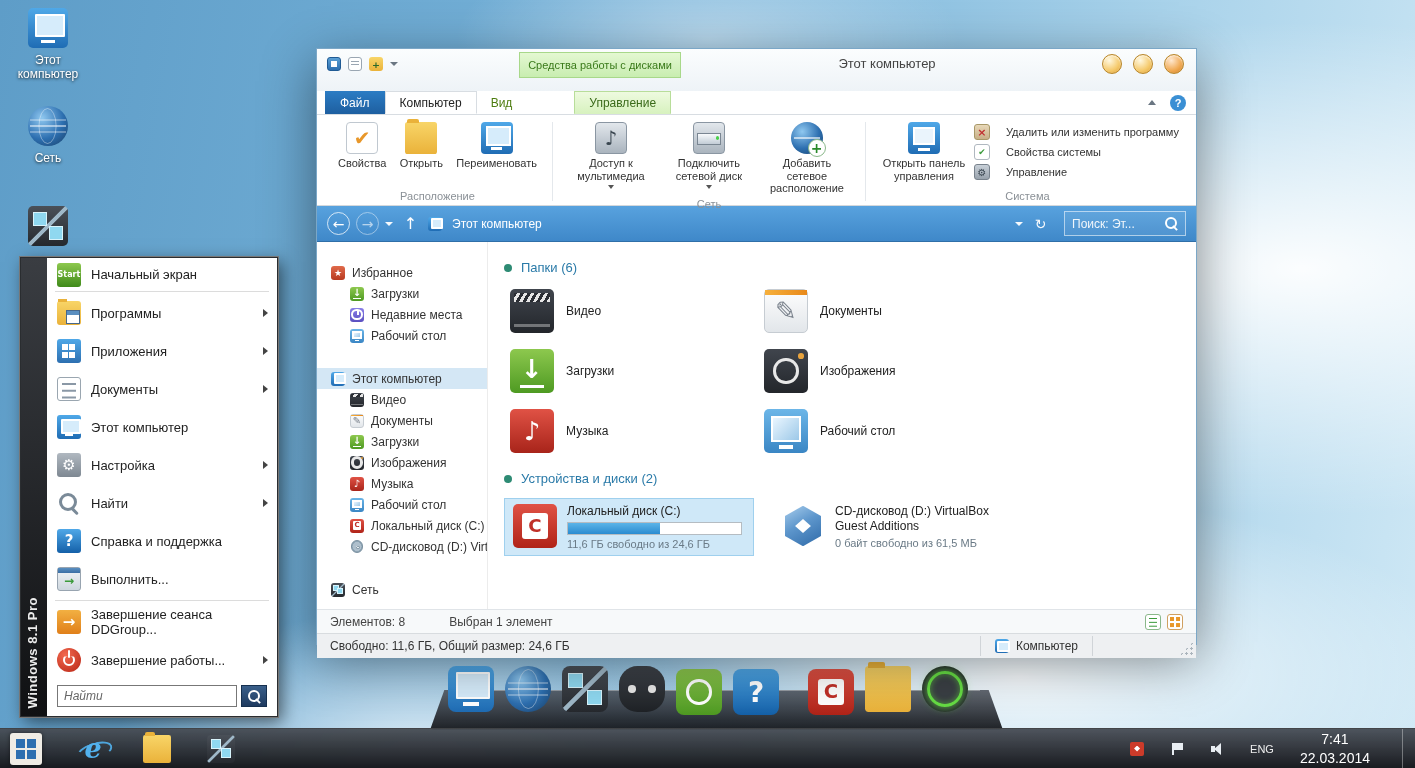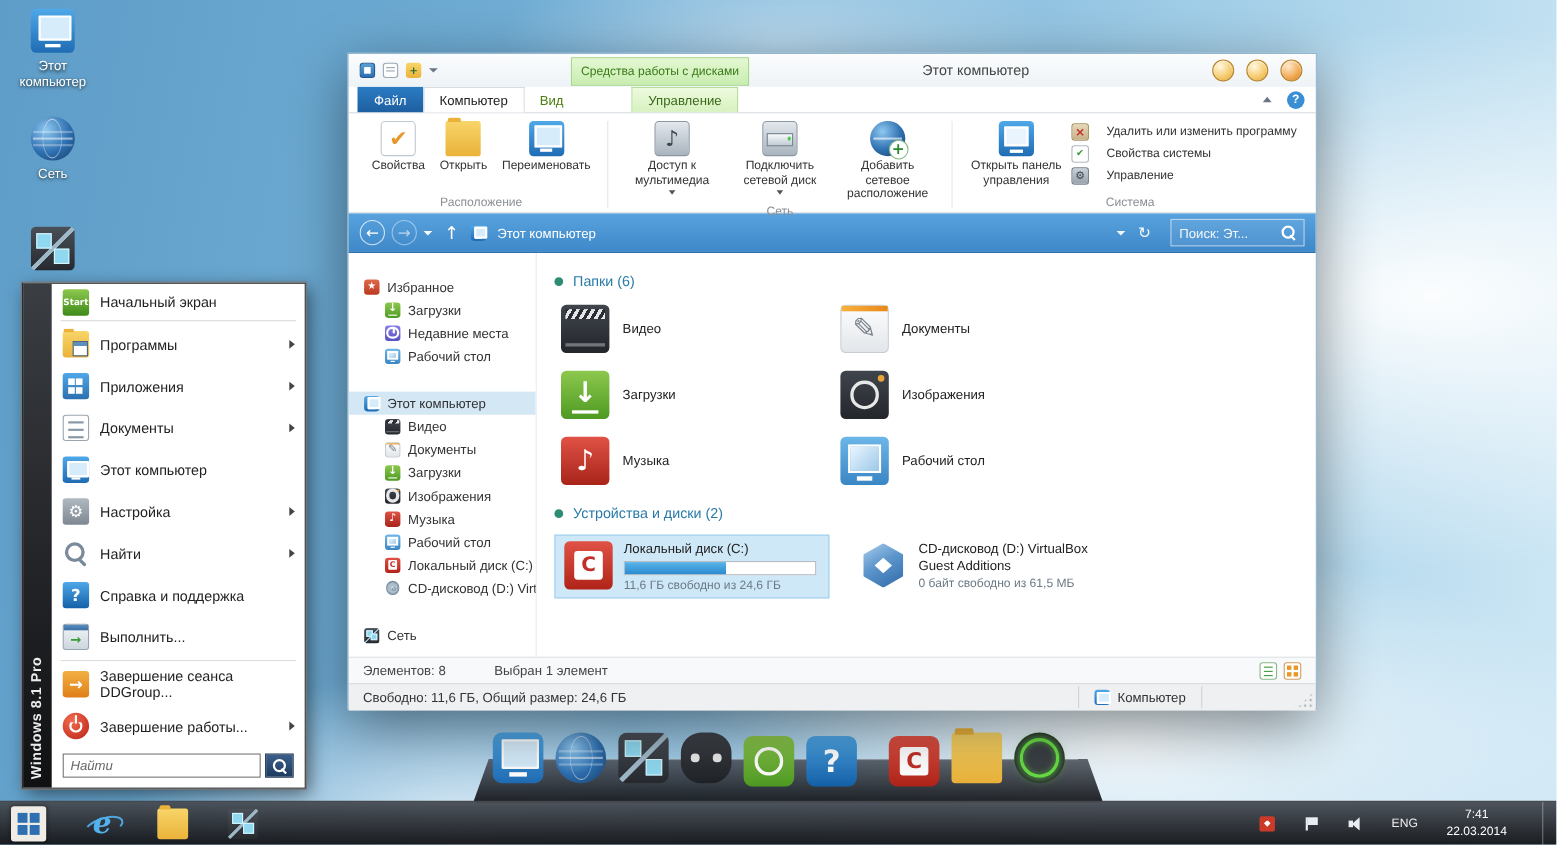--- a/index.html
+++ b/index.html
@@ -129,21 +129,21 @@
 .i-mag::before{content:"";position:absolute;left:0;top:0;width:8px;height:8px;border:2px solid #fff;border-radius:50%}
 .i-mag::after{content:"";position:absolute;right:0;bottom:1px;width:6px;height:2px;background:#fff;transform:rotate(45deg)}
 .i-ie{background:none}
 .i-ie::before{content:"e";color:#52b2ee;font-size:27px;font-style:italic;font-weight:bold;font-family:"DejaVu Serif",serif}
 .i-ie::after{content:"";position:absolute;left:-3px;top:8px;width:33px;height:13px;border:2px solid rgba(82,178,238,.9);border-radius:50%;border-left-color:transparent;border-bottom-color:transparent;transform:rotate(-18deg)}
 
 .desk-icon{position:absolute;width:80px;display:flex;flex-direction:column;align-items:center;cursor:pointer;z-index:1}
 .di-label{color:#fff;text-shadow:0 1px 3px rgba(0,0,0,.85);font-size:12px;margin-top:5px;text-align:center;line-height:1.2}
 
 #win{position:absolute;left:316px;top:48px;width:881px;height:597px;background:#fff;border:1px solid #7ba7c7;box-shadow:0 15px 50px rgba(0,0,0,.45);z-index:10}
-.titlebar{position:relative;height:30px;background:linear-gradient(180deg,#fbfdfe,#eef3f7)}
+.titlebar{position:relative;height:42px;background:linear-gradient(180deg,#fbfdfe,#eef3f7)}
 .qat{position:absolute;left:10px;top:8px;display:flex;align-items:center;gap:7px}
 .chev-down{width:0;height:0;border-left:4px solid transparent;border-right:4px solid transparent;border-top:4px solid #6a7682;display:inline-block}
 .chev-down.light{border-top-color:rgba(255,255,255,.95)}
 .ctx-header{position:absolute;left:202px;top:3px;width:162px;height:26px;background:linear-gradient(180deg,#e4f8d2,#c8edb0);border:1px solid #a8d88a;color:#3a7a1a;display:flex;align-items:center;justify-content:center;font-size:11px}
 .title{position:absolute;left:400px;top:0;width:340px;height:30px;line-height:30px;text-align:center;font-size:13px;color:#444}
 .cap-btns{position:absolute;right:12px;top:5px;display:flex;gap:11px}
 .cap-btn{width:20px;height:20px;border-radius:50%;background:radial-gradient(circle at 35% 30%,#fff8e0,#f5c96a 60%,#d89a30);border:1px solid #b8862a;box-shadow:inset 0 1px 2px rgba(255,255,255,.8)}
 .cap-btn.close{background:radial-gradient(circle at 35% 30%,#ffe8d0,#f0a850 60%,#c87820)}
 .tabs{position:relative;height:24px;background:#fff;border-bottom:1px solid #d8dde2;display:flex;align-items:stretch;padding-left:8px}
 .tab-file{background:linear-gradient(180deg,#2b7cc4,#1e5fa0);color:#fff;padding:0 15px;display:flex;align-items:center;font-size:12px;cursor:pointer}
@@ -232,21 +232,21 @@
 .tb-btn{width:46px;height:40px;margin-left:18px;display:flex;align-items:center;justify-content:center;cursor:pointer}
 .tray{margin-left:auto;display:flex;align-items:center;gap:26px;padding-right:4px;color:#fff}
 .trayic{width:14px;height:14px;position:relative;display:inline-block;cursor:pointer}
 .i-tray-vbox{background:#cc3b2a;border-radius:2px}
 .i-tray-vbox::before{content:"";position:absolute;left:4px;top:4px;width:6px;height:6px;background:#fff;clip-path:polygon(50% 0,100% 50%,50% 100%,0 50%)}
 .i-tray-flag::before{content:"";position:absolute;left:4px;top:1px;width:9px;height:7px;background:#e8edf2}
 .i-tray-flag::after{content:"";position:absolute;left:2px;top:1px;width:2px;height:12px;background:#e8edf2}
 .i-tray-vol::before{content:"";position:absolute;left:1px;top:4px;width:4px;height:6px;background:#e8edf2}
 .i-tray-vol::after{content:"";position:absolute;left:4px;top:1px;width:0;height:0;border-top:6px solid transparent;border-bottom:6px solid transparent;border-right:7px solid #e8edf2}
 .lang{font-size:11px;color:#eee;cursor:pointer}
-.clock{font-size:11px;color:#fff;text-align:center;line-height:1.3;cursor:default}
+.clock{font-size:14px;color:#fff;text-align:center;line-height:1.3;cursor:default}
 .show-desktop{width:9px;height:40px;border-left:1px solid rgba(255,255,255,.35);margin-left:6px;cursor:pointer}
 </style>
 </head>
 <body>
 
 <div id="stage">
 
   <div class="desk-icon" style="left:8px;top:8px">
     <span class="ic sz40 i-computer"></span>
     <div class="di-label">Этот компьютер</div>

